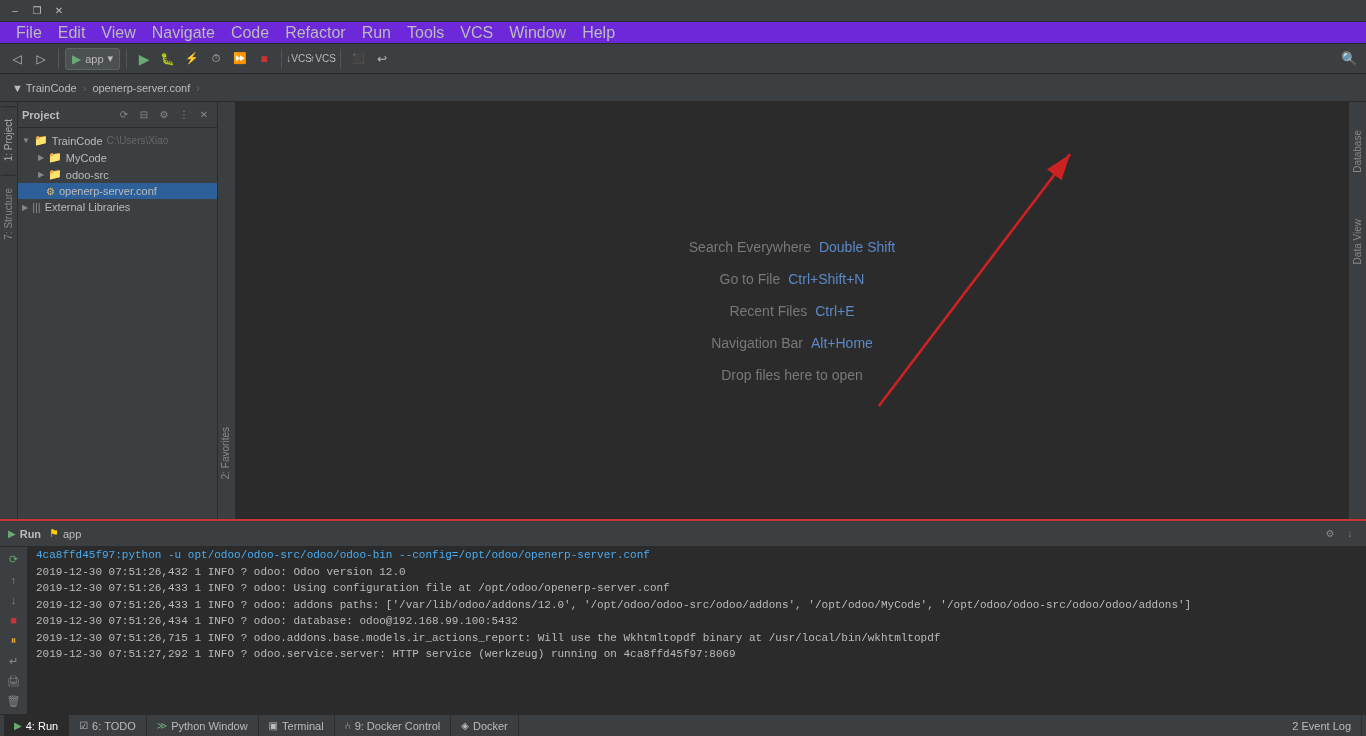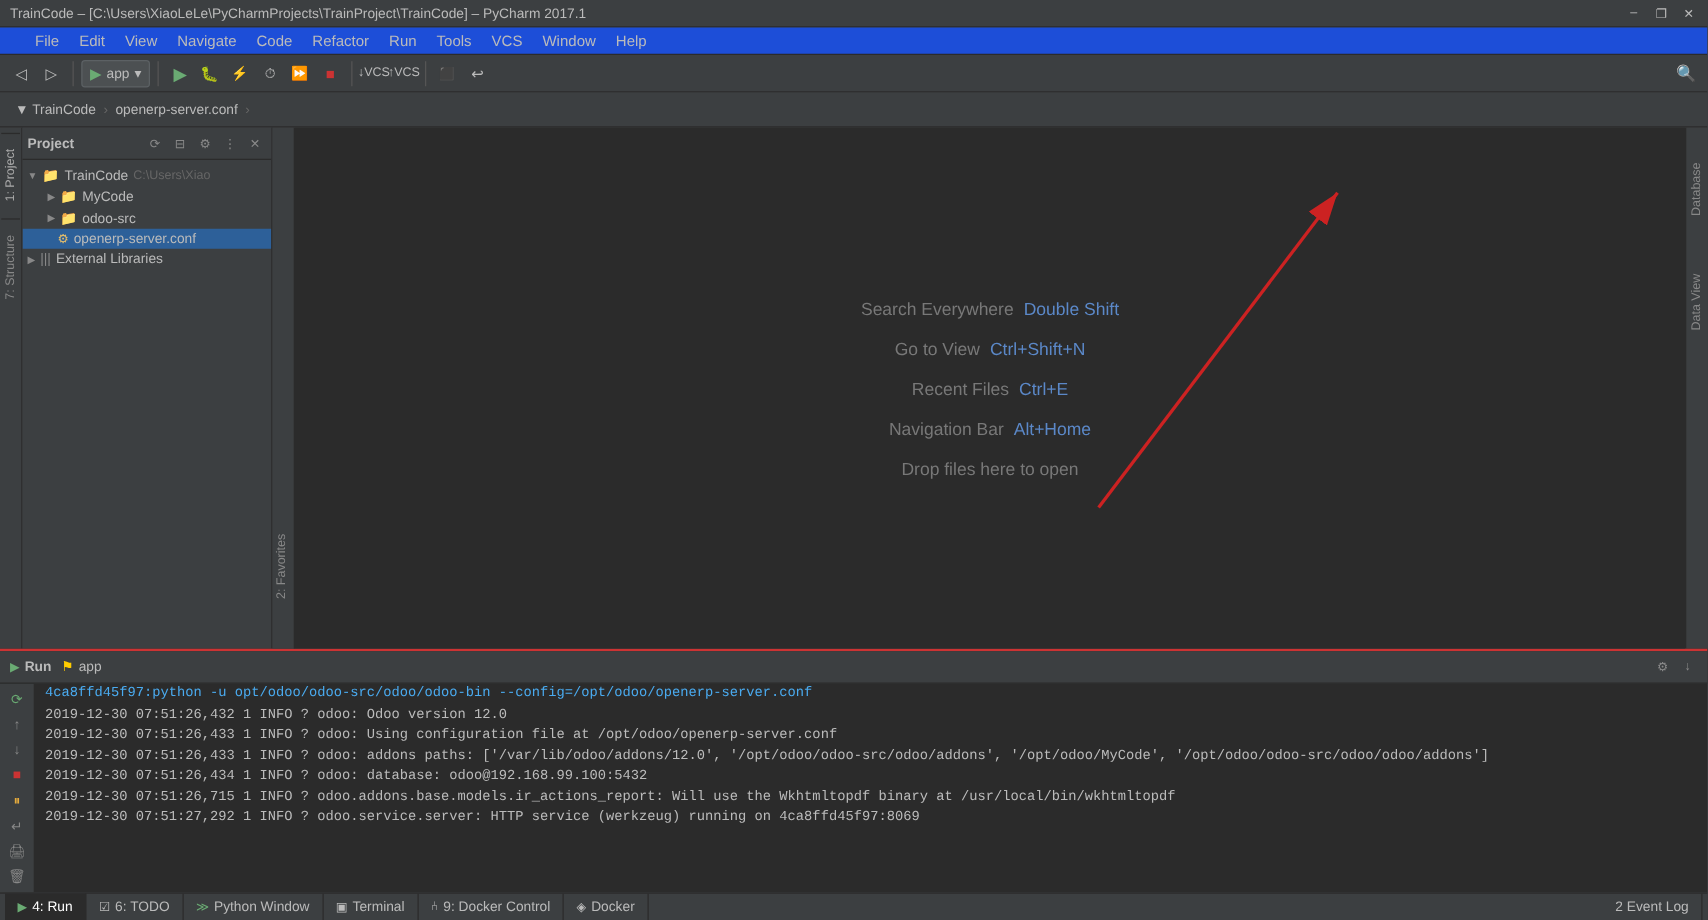--- a/index.html
+++ b/index.html
@@ -15,27 +15,27 @@
       padding: 0 8px;
       font-size: 11px;
       color: #bbbbbb;
       border-bottom: 1px solid #2b2b2b;
     }
     #titlebar .win-controls { display: flex; gap: 8px; }
     #titlebar .win-btn { width: 14px; height: 14px; display: flex; align-items: center; justify-content: center; cursor: pointer; font-size: 10px; color: #bbbbbb; }
 
     
     #menubar {
-      background: #1d4ed8;
+      background: #6d28d9;
       height: 22px;
       display: flex;
       align-items: center;
-      padding: 0 20px;
-      border-bottom: 1px solid #2b2b2b;
-      font-size: 12px;
+      padding: 0 8px;
+      border-bottom: 1px solid #2b2b2b;
+      font-size: 16px;
     }
     #menubar .menu-item {
       padding: 2px 8px;
       cursor: pointer;
       color: #bbbbbb;
     }
 
     
     #toolbar {
       background: #3c3f41;
@@ -287,21 +287,20 @@
     .full-layout {
       display: flex;
       flex-direction: column;
       height: calc(736px - 22px - 22px - 30px - 28px);
     }
   </style>
 </head>
 <body>
 
 <div id="titlebar">
-  <span style="font-size:11px; color:#bbbbbb;">TrainCode – [C:\Users\XiaoLeLe\PyCharmProjects\TrainProject\TrainCode] – PyCharm 2017.1</span>
   <div class="win-controls">
     <span class="win-btn">–</span>
     <span class="win-btn">❐</span>
     <span class="win-btn">✕</span>
   </div>
 </div>
 
 <div id="menubar">
   <span class="menu-item">File</span>
   <span class="menu-item">Edit</span>
@@ -417,21 +416,21 @@
         </defs>
         <line x1="650" y1="350" x2="870" y2="60" stroke="#cc2222" stroke-width="3" marker-end="url(#arrowhead)"></line>
       </svg>
 
       <div id="editor-content">
         <div class="hint-line">
           <span class="hint-text">Search Everywhere</span>
           <span class="hint-shortcut">Double Shift</span>
         </div>
         <div class="hint-line">
-          <span class="hint-text">Go to View</span>
+          <span class="hint-text">Go to File</span>
           <span class="hint-shortcut">Ctrl+Shift+N</span>
         </div>
         <div class="hint-line">
           <span class="hint-text">Recent Files</span>
           <span class="hint-shortcut">Ctrl+E</span>
         </div>
         <div class="hint-line">
           <span class="hint-text">Navigation Bar</span>
           <span class="hint-shortcut">Alt+Home</span>
         </div>

